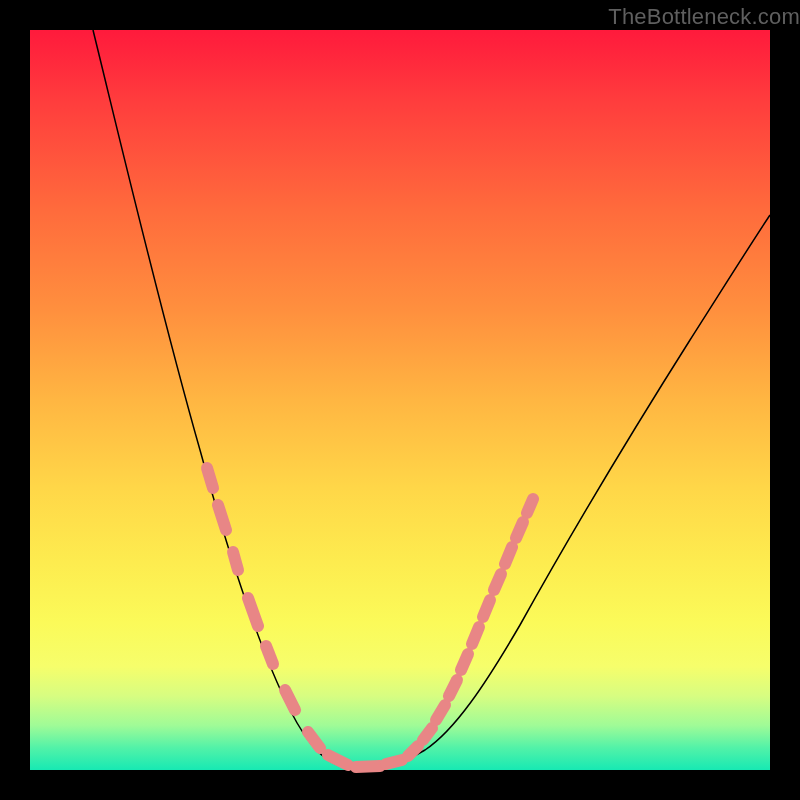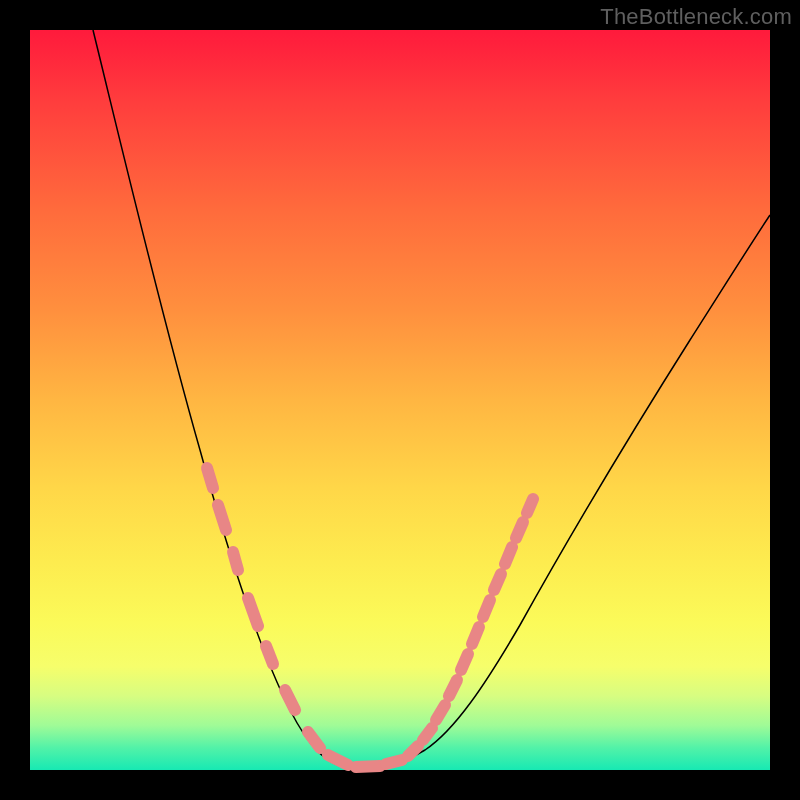--- a/index.html
+++ b/index.html
@@ -36,21 +36,21 @@
       #f6fe6b 86%,
       #d7fd81 90%,
       #9ffb97 94%,
       #52f2a8 97%,
       #17e9b3 100%
     );
   }
   .watermark {
     position: absolute;
     top: 4px;
-    right: 8px;
+    right: 0;
     color: #5f5f5f;
     font-size: 22px;
     font-weight: 500;
     letter-spacing: 0.2px;
     user-select: none;
   }
   svg.curve {
     position: absolute;
     left: 0;
     top: 0;

